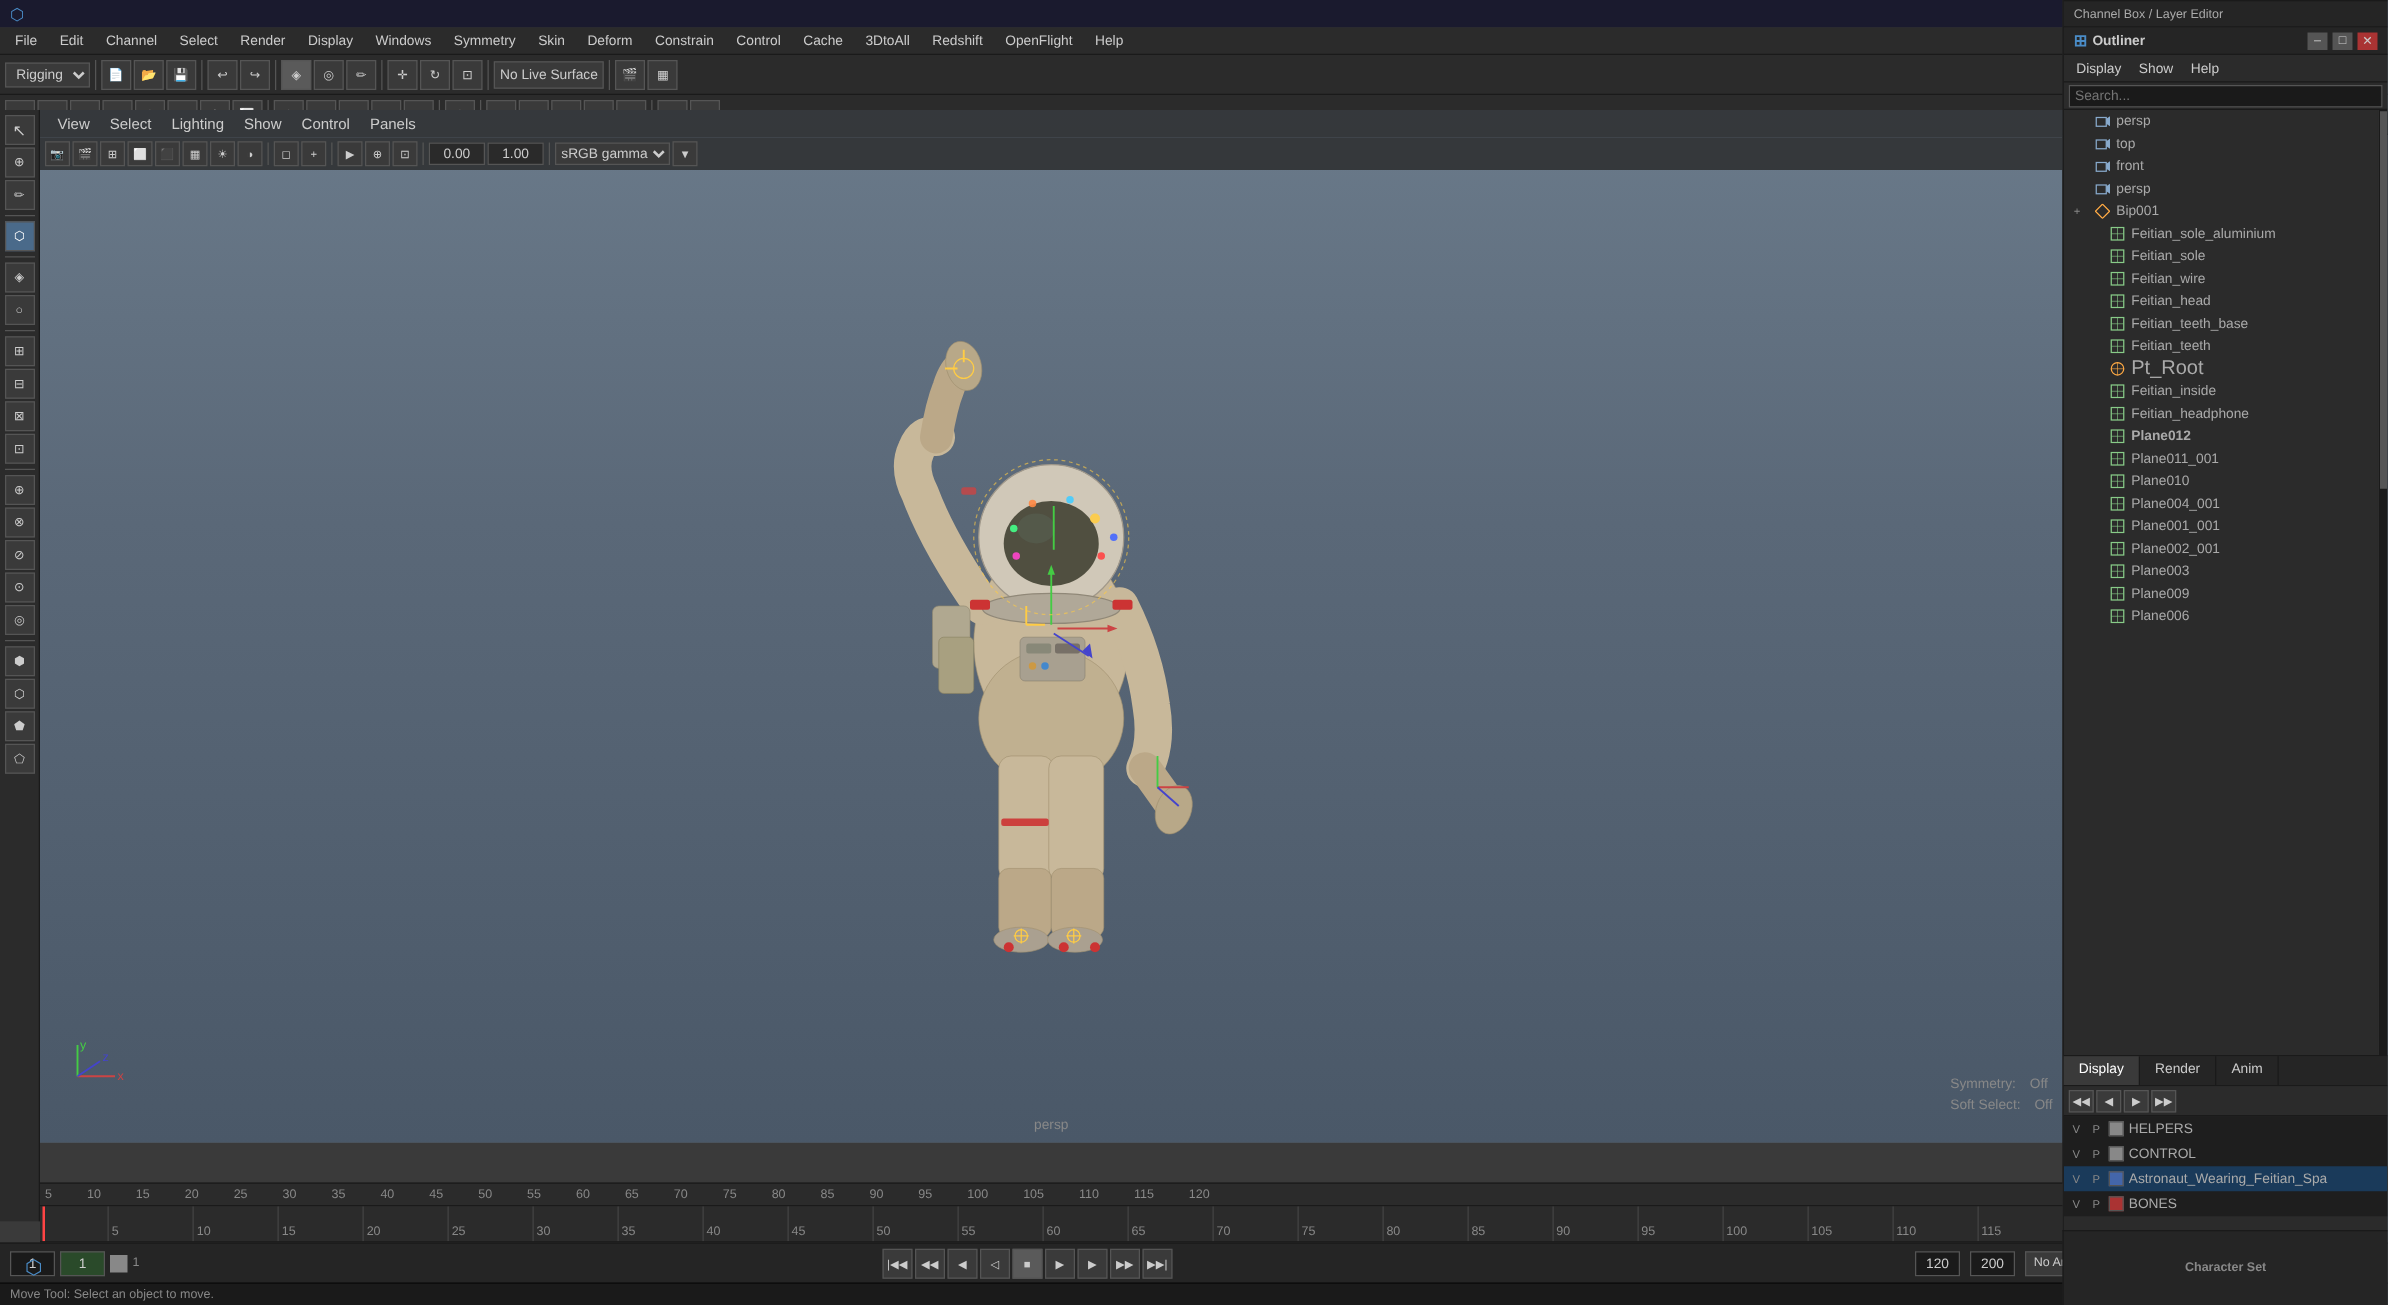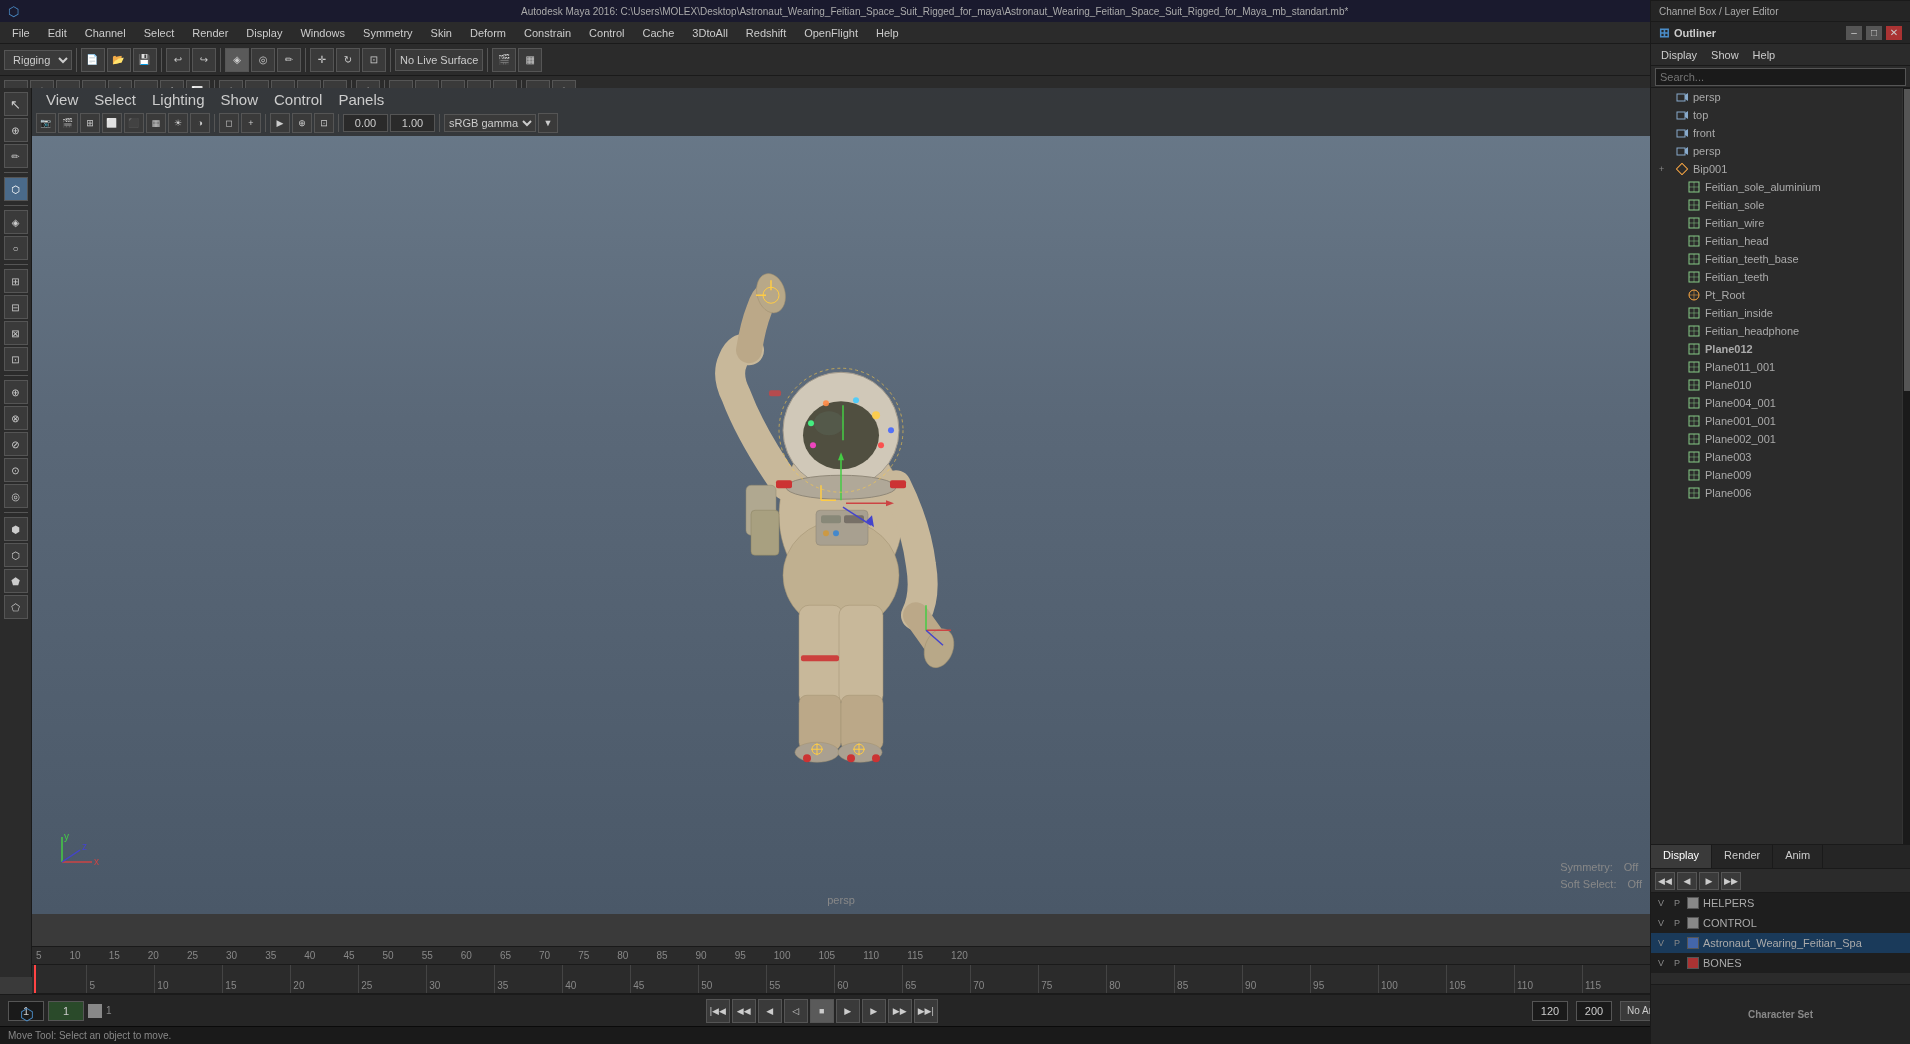--- a/index.html
+++ b/index.html
@@ -27,21 +27,21 @@
     #left-panel { position: absolute; left: 0; top: 88px; width: 32px; height: calc(100% - 155px); background: #2b2b2b; border-right: 1px solid #1a1a1a; display: flex; flex-direction: column; align-items: center; padding: 4px 0; gap: 2px; }
     .side-btn { width: 24px; height: 24px; background: #3a3a3a; border: 1px solid #555; color: #ccc; cursor: pointer; display: flex; align-items: center; justify-content: center; font-size: 10px; }
     .side-sep { width: 24px; height: 1px; background: #555; margin: 2px 0; }
 
     
     #viewport { position: absolute; left: 32px; top: 88px; right: 260px; bottom: 130px; background: #5a6a7a; overflow: hidden; }
     #viewport-bg { width: 100%; height: 100%; background: linear-gradient(180deg, #6a7a8a 0%, #5a6878 40%, #4a5868 100%); position: relative; }
 
     
     #viewport-menus { position: absolute; top: 0; left: 0; right: 0; height: 22px; background: rgba(40,40,40,0.8); display: flex; align-items: center; padding: 0 8px; gap: 4px; }
-    .vp-menu { color: #ccc; font-size: 15px; cursor: pointer; padding: 2px 6px; text-align: right; }
+    .vp-menu { color: #ccc; font-size: 12px; cursor: pointer; padding: 2px 6px; text-align: right; }
 
     
     #viewport-toolbar { position: absolute; top: 22px; left: 0; right: 0; height: 26px; background: rgba(40,40,40,0.8); display: flex; align-items: center; padding: 0 4px; gap: 2px; }
     .vp-tb-btn { width: 20px; height: 20px; background: #3a3a3a; border: 1px solid #555; color: #ccc; cursor: pointer; display: flex; align-items: center; justify-content: center; font-size: 9px; }
     .vp-input { width: 45px; height: 18px; background: #2a2a2a; border: 1px solid #555; color: #ccc; font-size: 11px; text-align: center; }
     .vp-select { background: #3a3a3a; color: #ccc; border: 1px solid #555; height: 18px; font-size: 11px; }
 
     
     #astronaut-container { position: absolute; left: 50%; top: 50%; transform: translate(-50%, -48%); }
 
@@ -115,21 +115,20 @@
     .layer-list-wrap { flex: 1; overflow-y: auto; background: #1e1e1e; }
 
     
     .frame-input { width: 36px; height: 20px; background: #1a1a1a; border: 1px solid #555; color: #ccc; font-size: 11px; text-align: center; }
   </style>
 </head>
 <body>
 
 <div id="titlebar">
   <span style="color:#4a8cc7; font-size:13px;">⬡</span>
-  <span style="font-size:10px; color:#aaa; overflow:hidden; text-overflow:ellipsis; white-space:nowrap; max-width:1800px;">Autodesk Maya 2016: C:\Users\MOLEX\Desktop\Astronaut_Wearing_Feitian_Space_Suit_Rigged_for_maya\Astronaut_Wearing_Feitian_Space_Suit_Rigged_for_Maya_mb_standart.mb*</span>
   <div style="display:flex;gap:2px;flex-shrink:0;">
     <button class="win-btn">–</button>
     <button class="win-btn">□</button>
     <button class="win-btn" style="background:#aa3333;">✕</button>
   </div>
 </div>
 
 <div id="menubar">
 <span class="menu-item">File</span>
     <span class="menu-item">Edit</span>
@@ -562,21 +561,21 @@
           <div class="out-item">
             <span style="width: 12px; display: inline-block;"></span>
             <span class="out-expand"></span>
             <span class="out-icon" style="color: rgb(255, 170, 68);">
               <svg width="12" height="12">
                 <circle cx="6" cy="6" r="5" fill="none" stroke="#ffaa44" stroke-width="1"></circle>
                 <line x1="6" y1="1" x2="6" y2="11" stroke="#ffaa44" stroke-width="0.5"></line>
                 <line x1="1" y1="6" x2="11" y2="6" stroke="#ffaa44" stroke-width="0.5"></line>
               </svg>
             </span>
-            <span style="font-size: 11px;">Pt_Root</span>
+            <span style="font-size: 16px;">Pt_Root</span>
           </div>
           <div class="out-item">
             <span style="width: 12px; display: inline-block;"></span>
             <span class="out-expand"></span>
             <span class="out-icon" style="color: rgb(136, 204, 136);">
               <svg width="12" height="12">
                 <rect x="1" y="1" width="10" height="10" fill="none" stroke="#88cc88" stroke-width="1"></rect>
                 <line x1="1" y1="6" x2="11" y2="6" stroke="#88cc88" stroke-width="0.5"></line>
                 <line x1="6" y1="1" x2="6" y2="11" stroke="#88cc88" stroke-width="0.5"></line>
               </svg>

